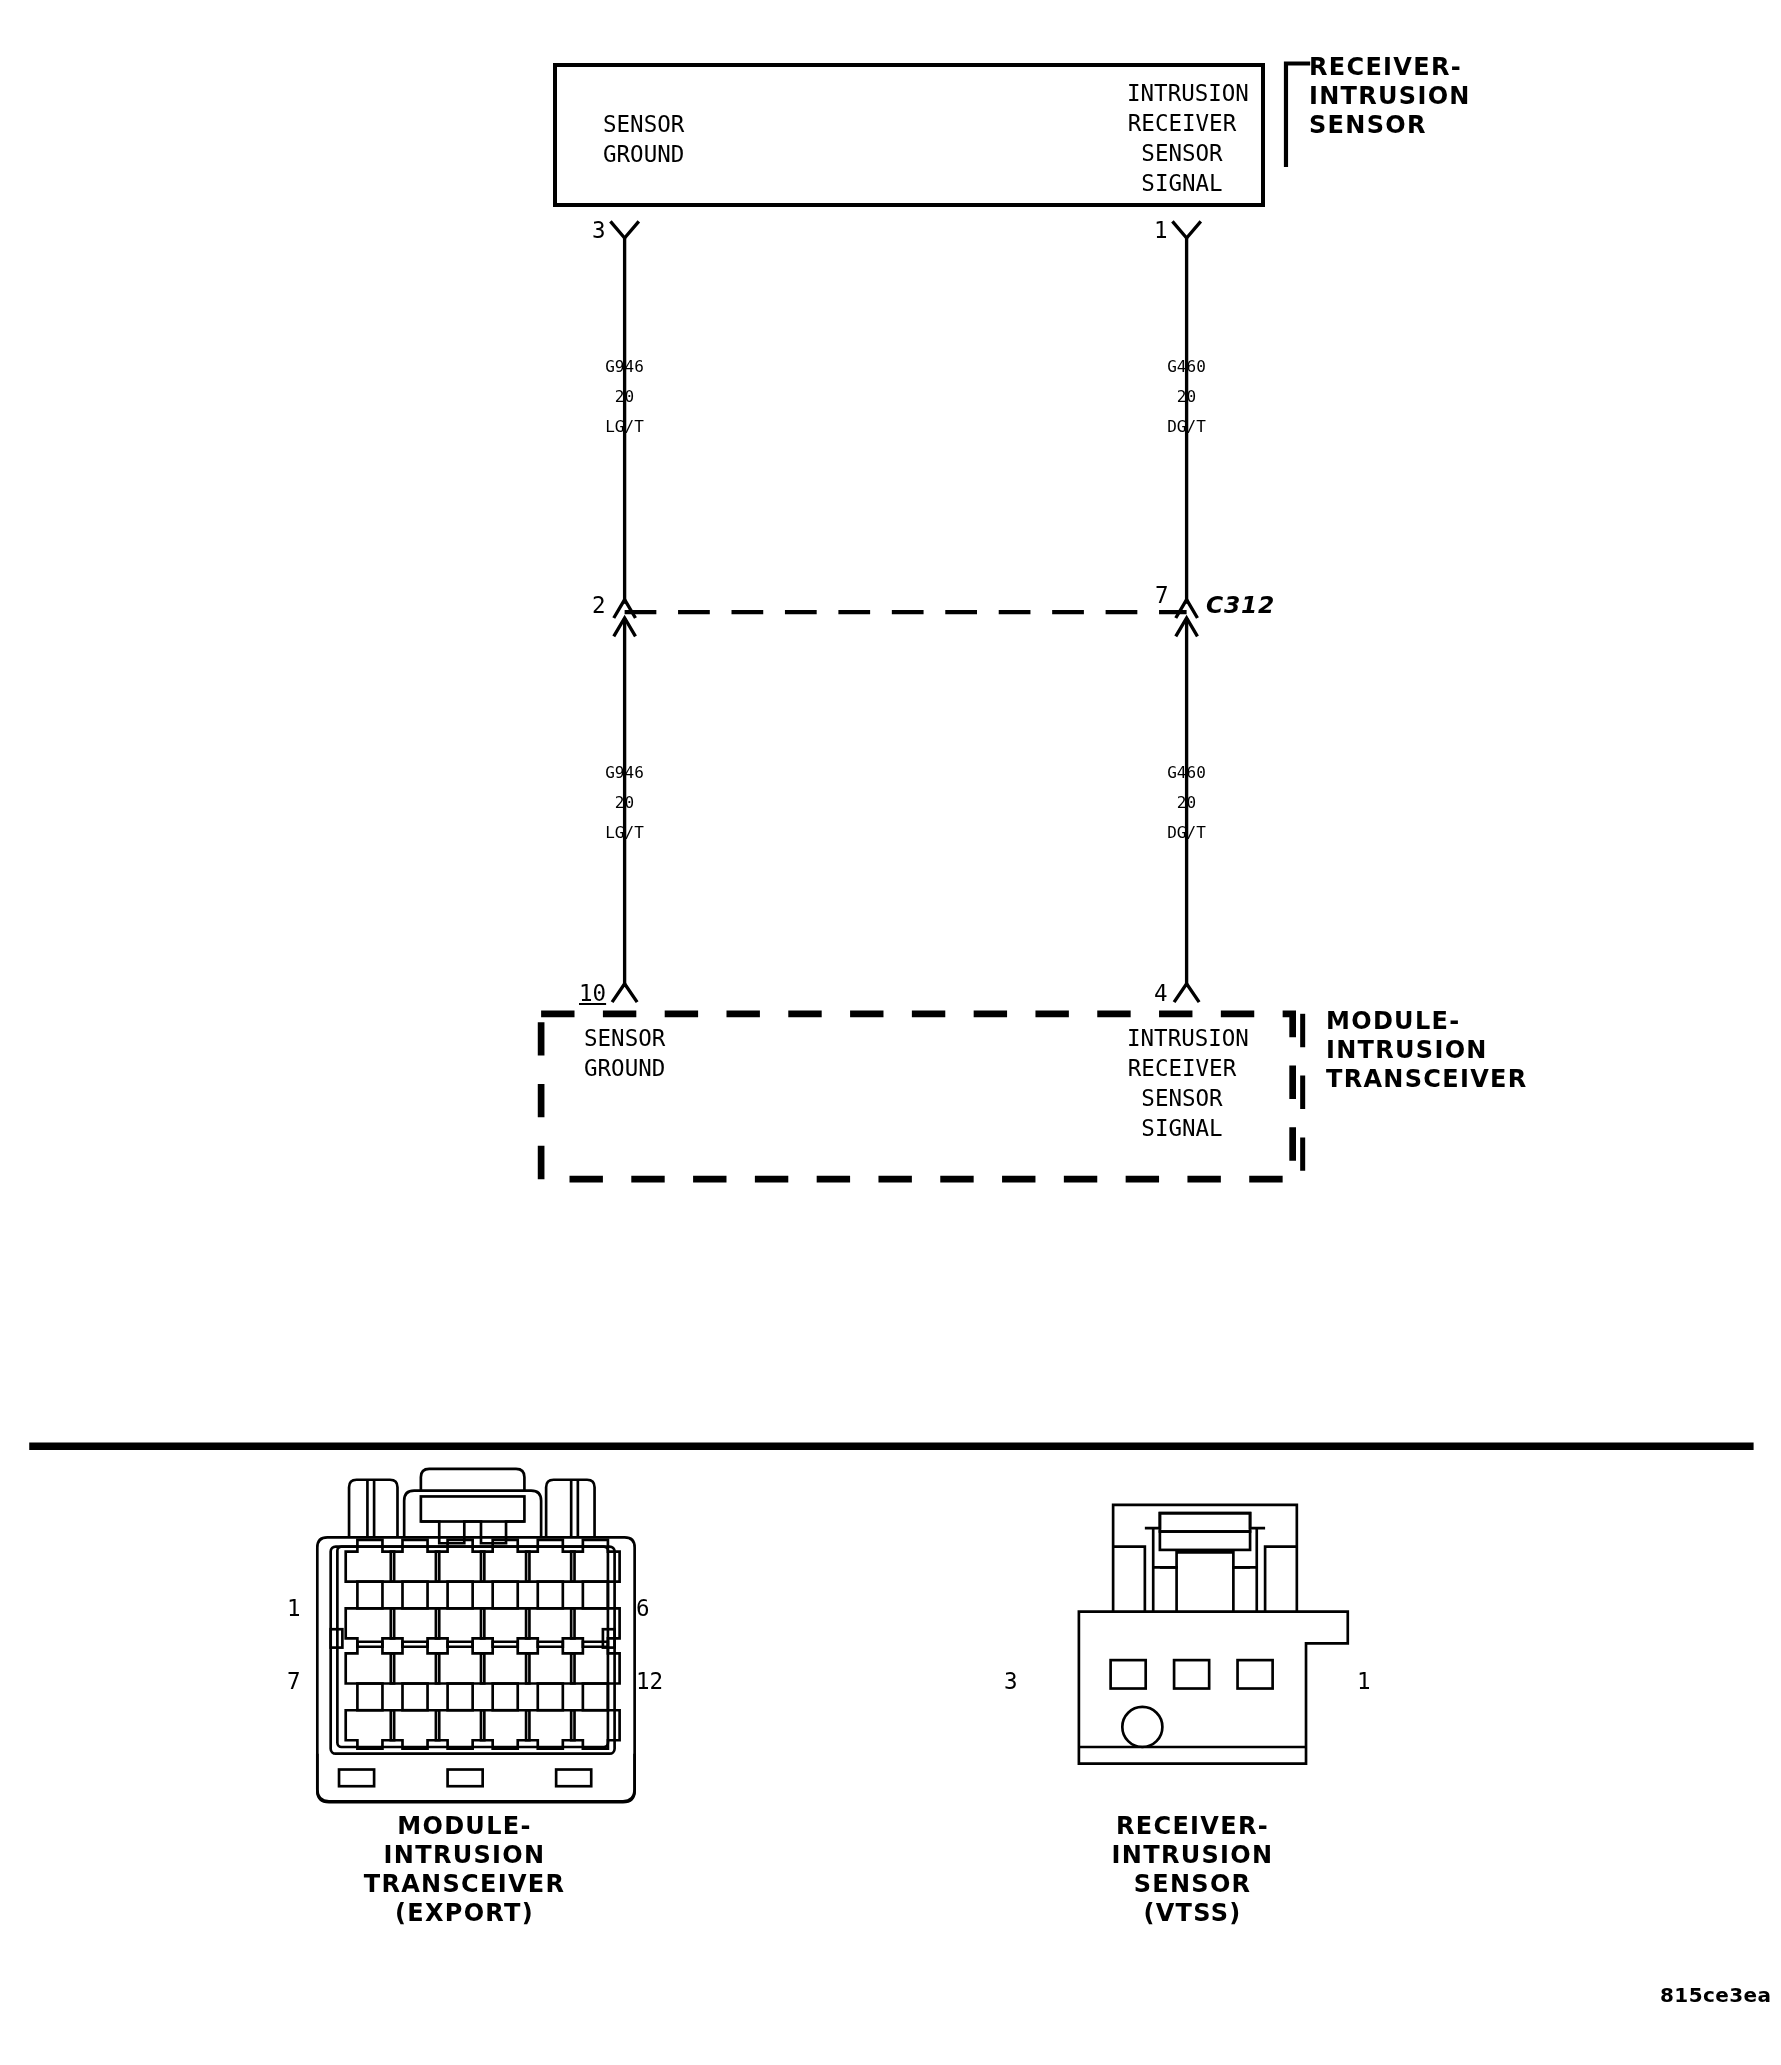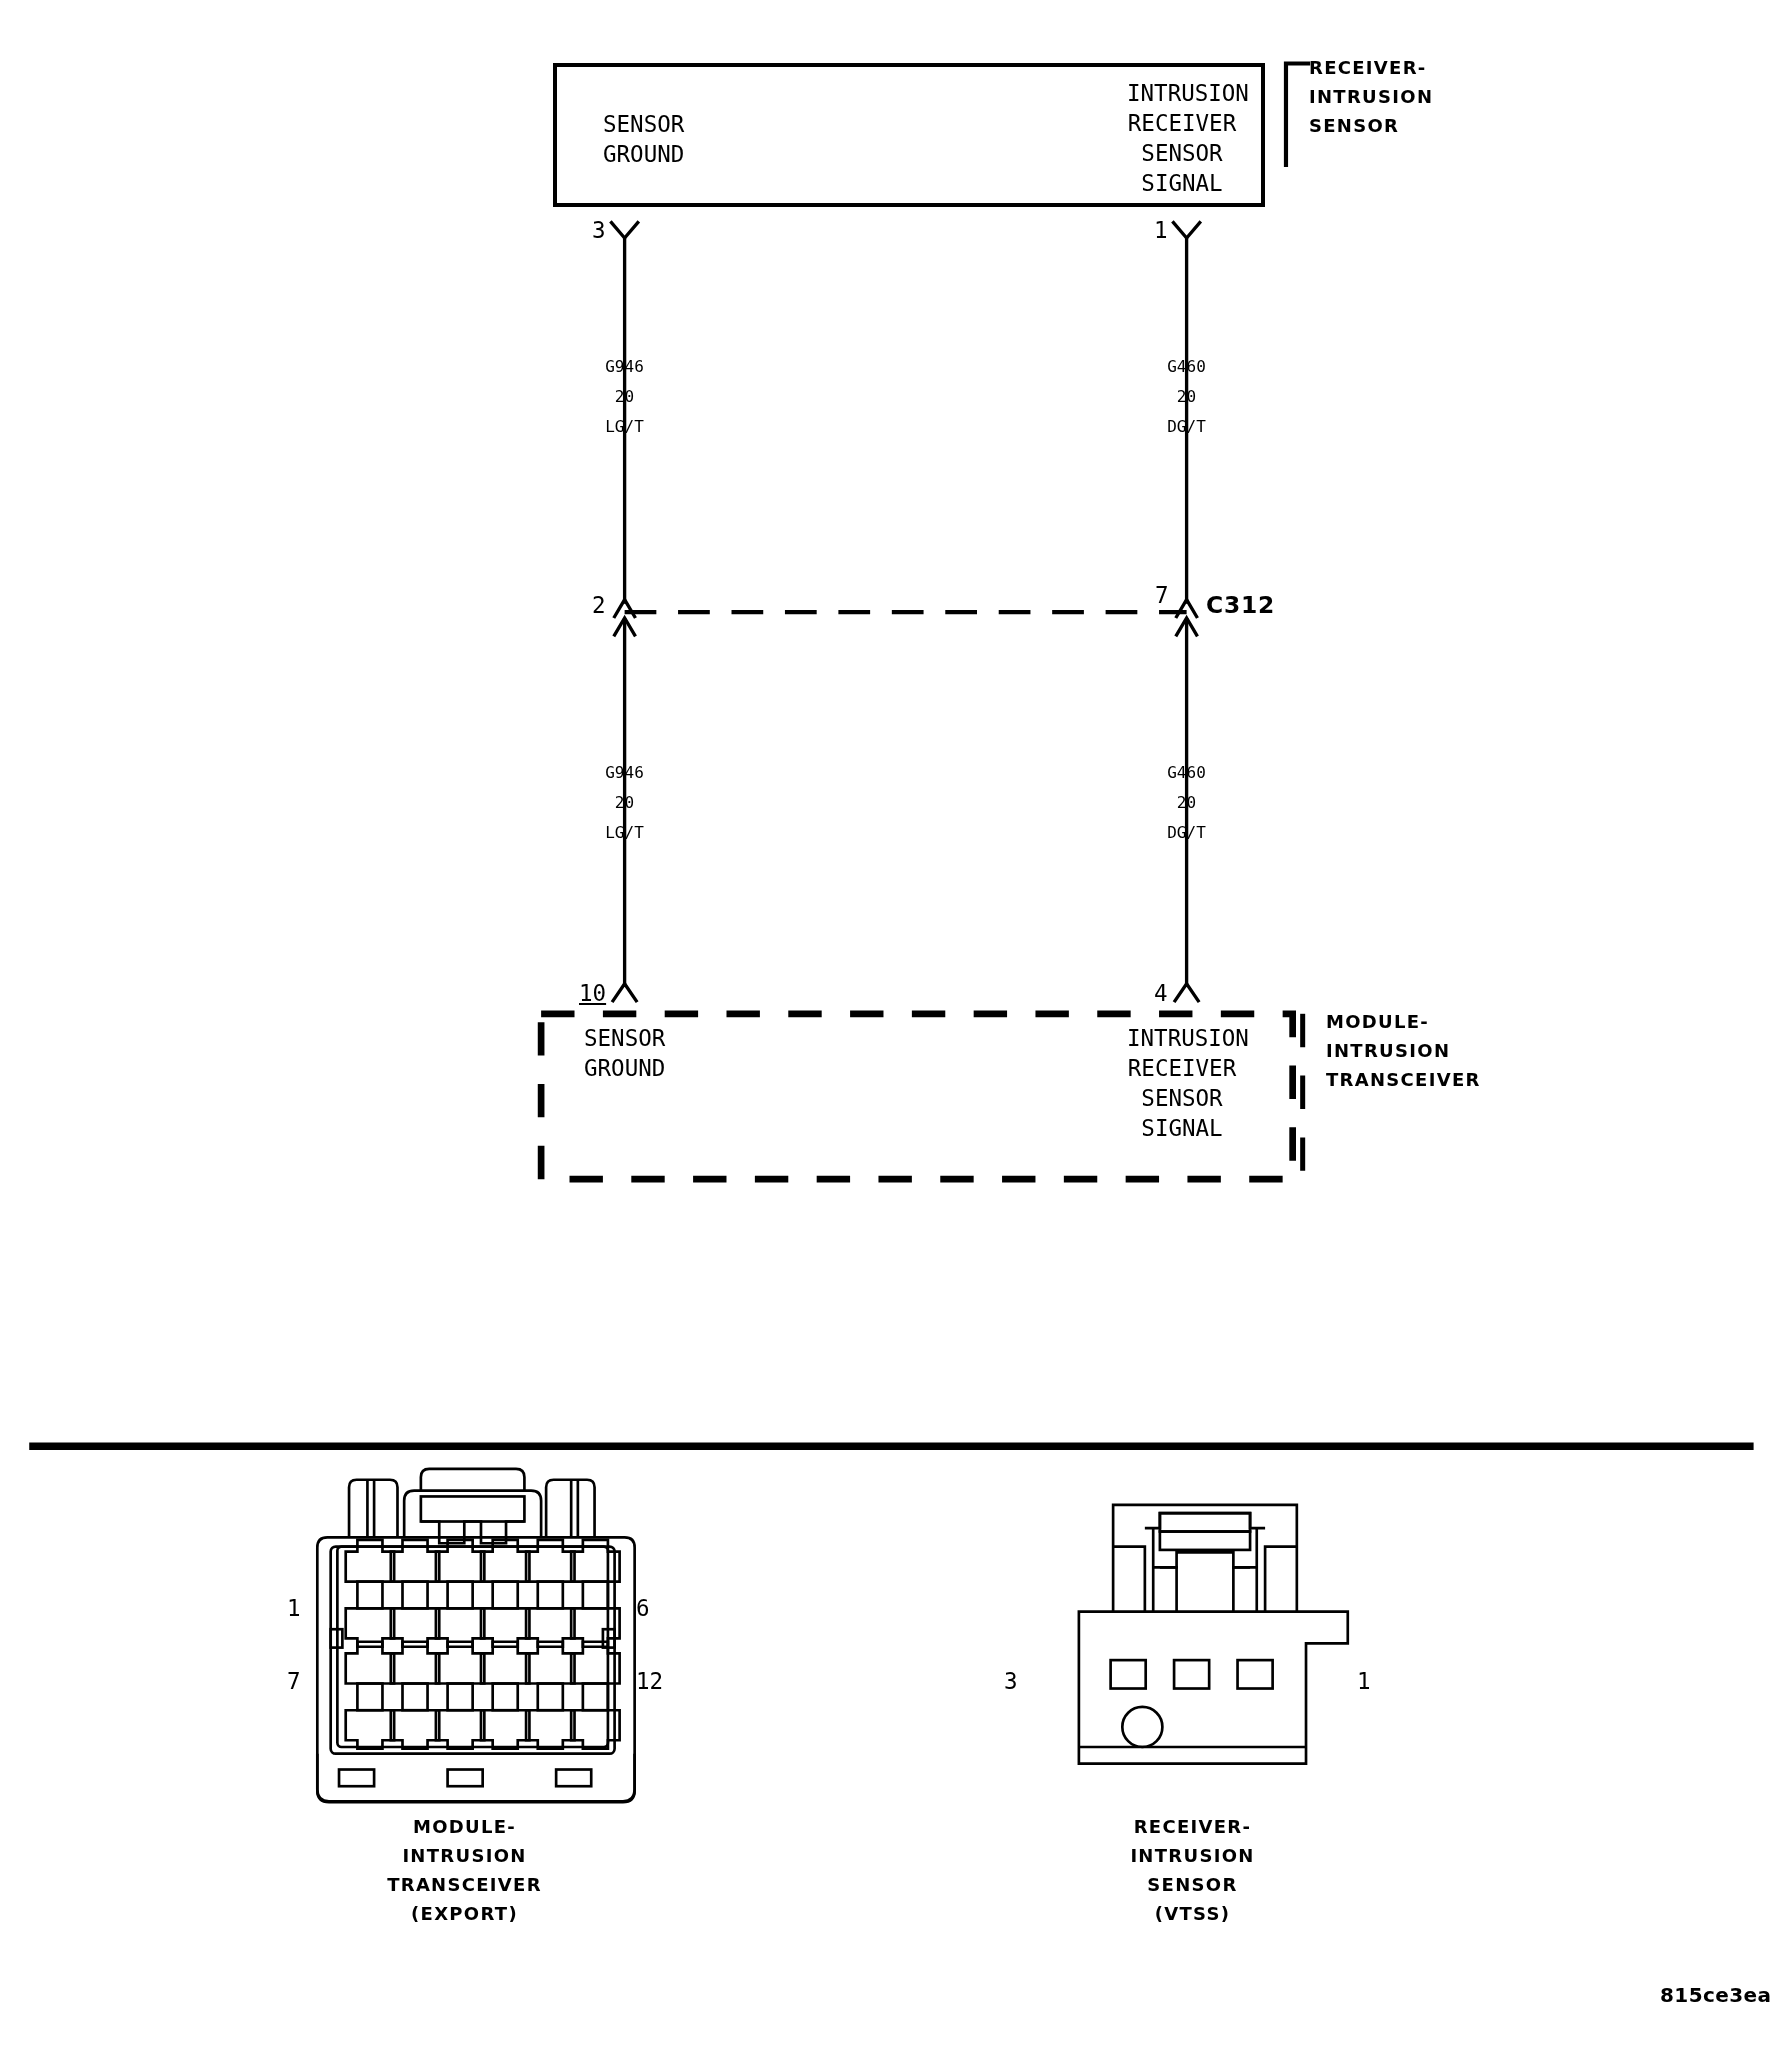--- a/index.html
+++ b/index.html
@@ -8,25 +8,25 @@
     font-family:"Liberation Sans", sans-serif;color:#000;
   }
   .sheet{position:absolute;left:0;top:0;width:1782px;height:2066px;}
   .pinlbl{position:absolute;font-family:"DejaVu Sans Mono", monospace;
           font-size:22.5px;letter-spacing:0px;line-height:1;}
   .termlbl{position:absolute;font-family:"DejaVu Sans Mono", monospace;
            font-size:22.5px;line-height:30px;white-space:pre;}
   .wirelbl{position:absolute;font-family:"DejaVu Sans Mono", monospace;
            font-size:16px;line-height:30px;text-align:center;white-space:pre;}
   .bold-caption{position:absolute;font-family:"DejaVu Sans", sans-serif;
-        font-weight:bold;font-size:18px;line-height:29px;letter-spacing:1.3px;
+        font-weight:bold;font-size:24px;line-height:29px;letter-spacing:1.3px;
         white-space:pre;}
   .bold-caption.center{text-align:center;}
   .cid{position:absolute;font-family:"DejaVu Sans", sans-serif;font-weight:bold;
-       font-size:23.4px;letter-spacing:0.8px;line-height:1;}
+       font-size:23.4px;letter-spacing:0.8px;line-height:1;font-style:italic;}
   .code{position:absolute;font-family:"DejaVu Sans", sans-serif;font-weight:bold;
         font-size:20px;letter-spacing:0.4px;line-height:1;}
 
   
   .solid-box{position:absolute;border:4.2px solid #000;background:#fff;box-sizing:border-box;}
 
   
   .svg-layer{position:absolute;left:0;top:0;width:1782px;height:2066px;pointer-events:none;}
 </style>
 </head>

